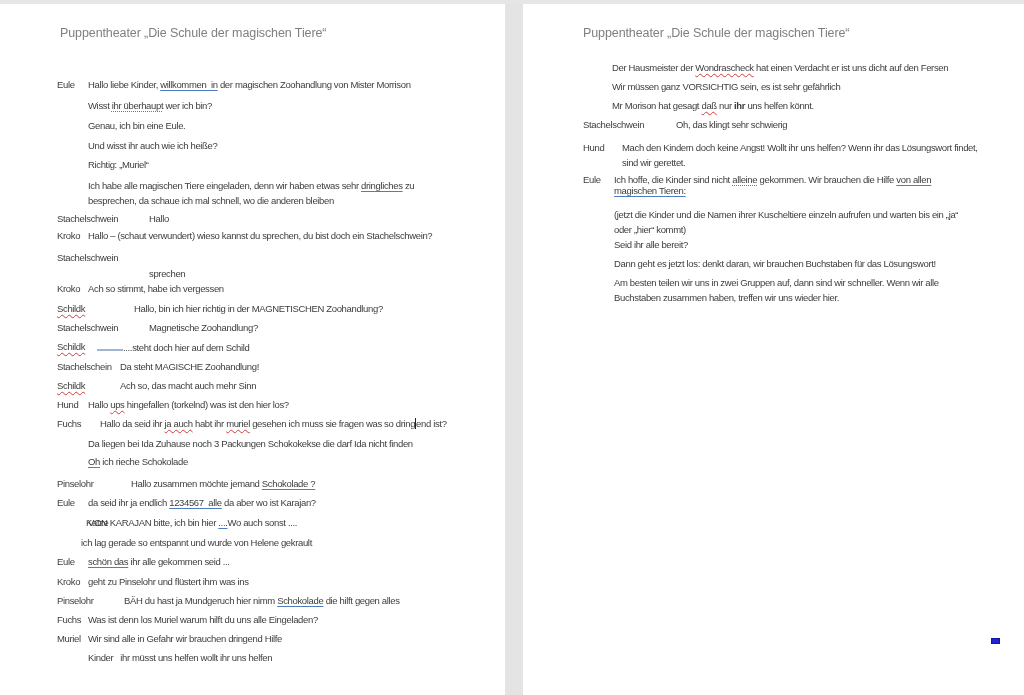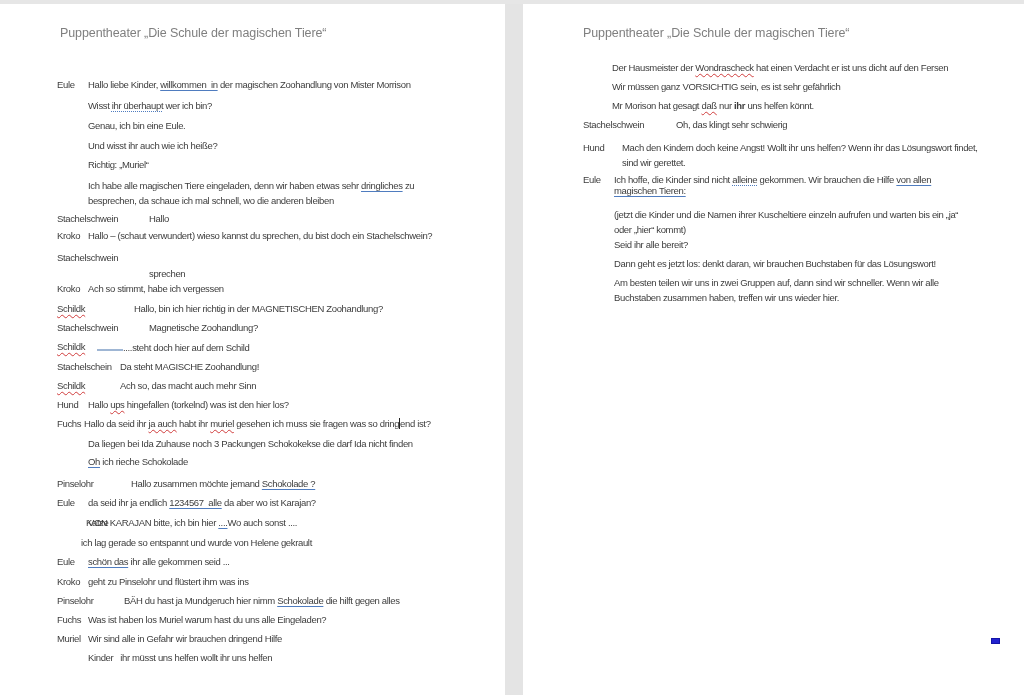--- a/index.html
+++ b/index.html
@@ -100,21 +100,21 @@
       <div class="line" style="top: 379px;">
         <span class="speaker spell" style="left: 57px;">Schildk</span>
         <span class="text" style="left: 120px;"><span>Ach so, das macht auch mehr Sinn</span></span>
       </div>
       <div class="line" style="top: 398px;">
         <span class="speaker" style="left: 57px;">Hund</span>
         <span class="text" style="left: 88px;"><span>Hallo </span><span class="spell">ups</span><span> hingefallen (torkelnd) was ist den hier los?</span></span>
       </div>
       <div class="line" style="top: 417px;">
         <span class="speaker" style="left: 57px;">Fuchs</span>
-        <span class="text" style="left: 84px;"><span>Hallo da seid ihr </span><span class="spell">ja auch</span><span> habt ihr </span><span class="spell">muriel</span><span> gesehen ich muss sie fragen was so dring</span><span class="caret"></span><span>end ist?</span></span>
+        <span class="text" style="left: 100px;"><span>Hallo da seid ihr </span><span class="spell">ja auch</span><span> habt ihr </span><span class="spell">muriel</span><span> gesehen ich muss sie fragen was so dring</span><span class="caret"></span><span>end ist?</span></span>
       </div>
       <div class="line" style="top: 437px;">
         <span class="text" style="left: 88px;"><span>Da liegen bei Ida Zuhause noch 3 Packungen Schokokekse die darf Ida nicht finden</span></span>
       </div>
       <div class="line" style="top: 455px;">
         <span class="text" style="left: 88px;"><span class="gram">Oh</span><span> ich rieche Schokolade</span></span>
       </div>
       <div class="line" style="top: 477px;">
         <span class="speaker" style="left: 57px;">Pinselohr</span>
         <span class="text" style="left: 131px;"><span>Hallo zusammen möchte jemand </span><span class="gram">Schokolade ?</span></span>
@@ -137,21 +137,21 @@
       <div class="line" style="top: 575px;">
         <span class="speaker" style="left: 57px;">Kroko</span>
         <span class="text" style="left: 88px;"><span>geht zu Pinselohr und flüstert ihm was ins</span></span>
       </div>
       <div class="line" style="top: 594px;">
         <span class="speaker" style="left: 57px;">Pinselohr</span>
         <span class="text" style="left: 124px;"><span>BÄH du hast ja Mundgeruch hier nimm </span><span class="gram">Schokolade</span><span> die hilft gegen alles</span></span>
       </div>
       <div class="line" style="top: 613px;">
         <span class="speaker" style="left: 57px;">Fuchs</span>
-        <span class="text" style="left: 88px;"><span>Was ist haben los Muriel warum hast du uns alle Eingeladen?</span></span>
+        <span class="text" style="left: 88px;"><span>Was ist denn los Muriel warum hilft du uns alle Eingeladen?</span></span>
       </div>
       <div class="line" style="top: 632px;">
         <span class="speaker" style="left: 57px;">Muriel</span>
         <span class="text" style="left: 88px;"><span>Wir sind alle in Gefahr wir brauchen dringend Hilfe</span></span>
       </div>
       <div class="line" style="top: 651px;">
         <span class="text" style="left: 88px;"><span>Kinder   ihr müsst uns helfen wollt ihr uns helfen</span></span>
       </div>
     </div>
 </div>

